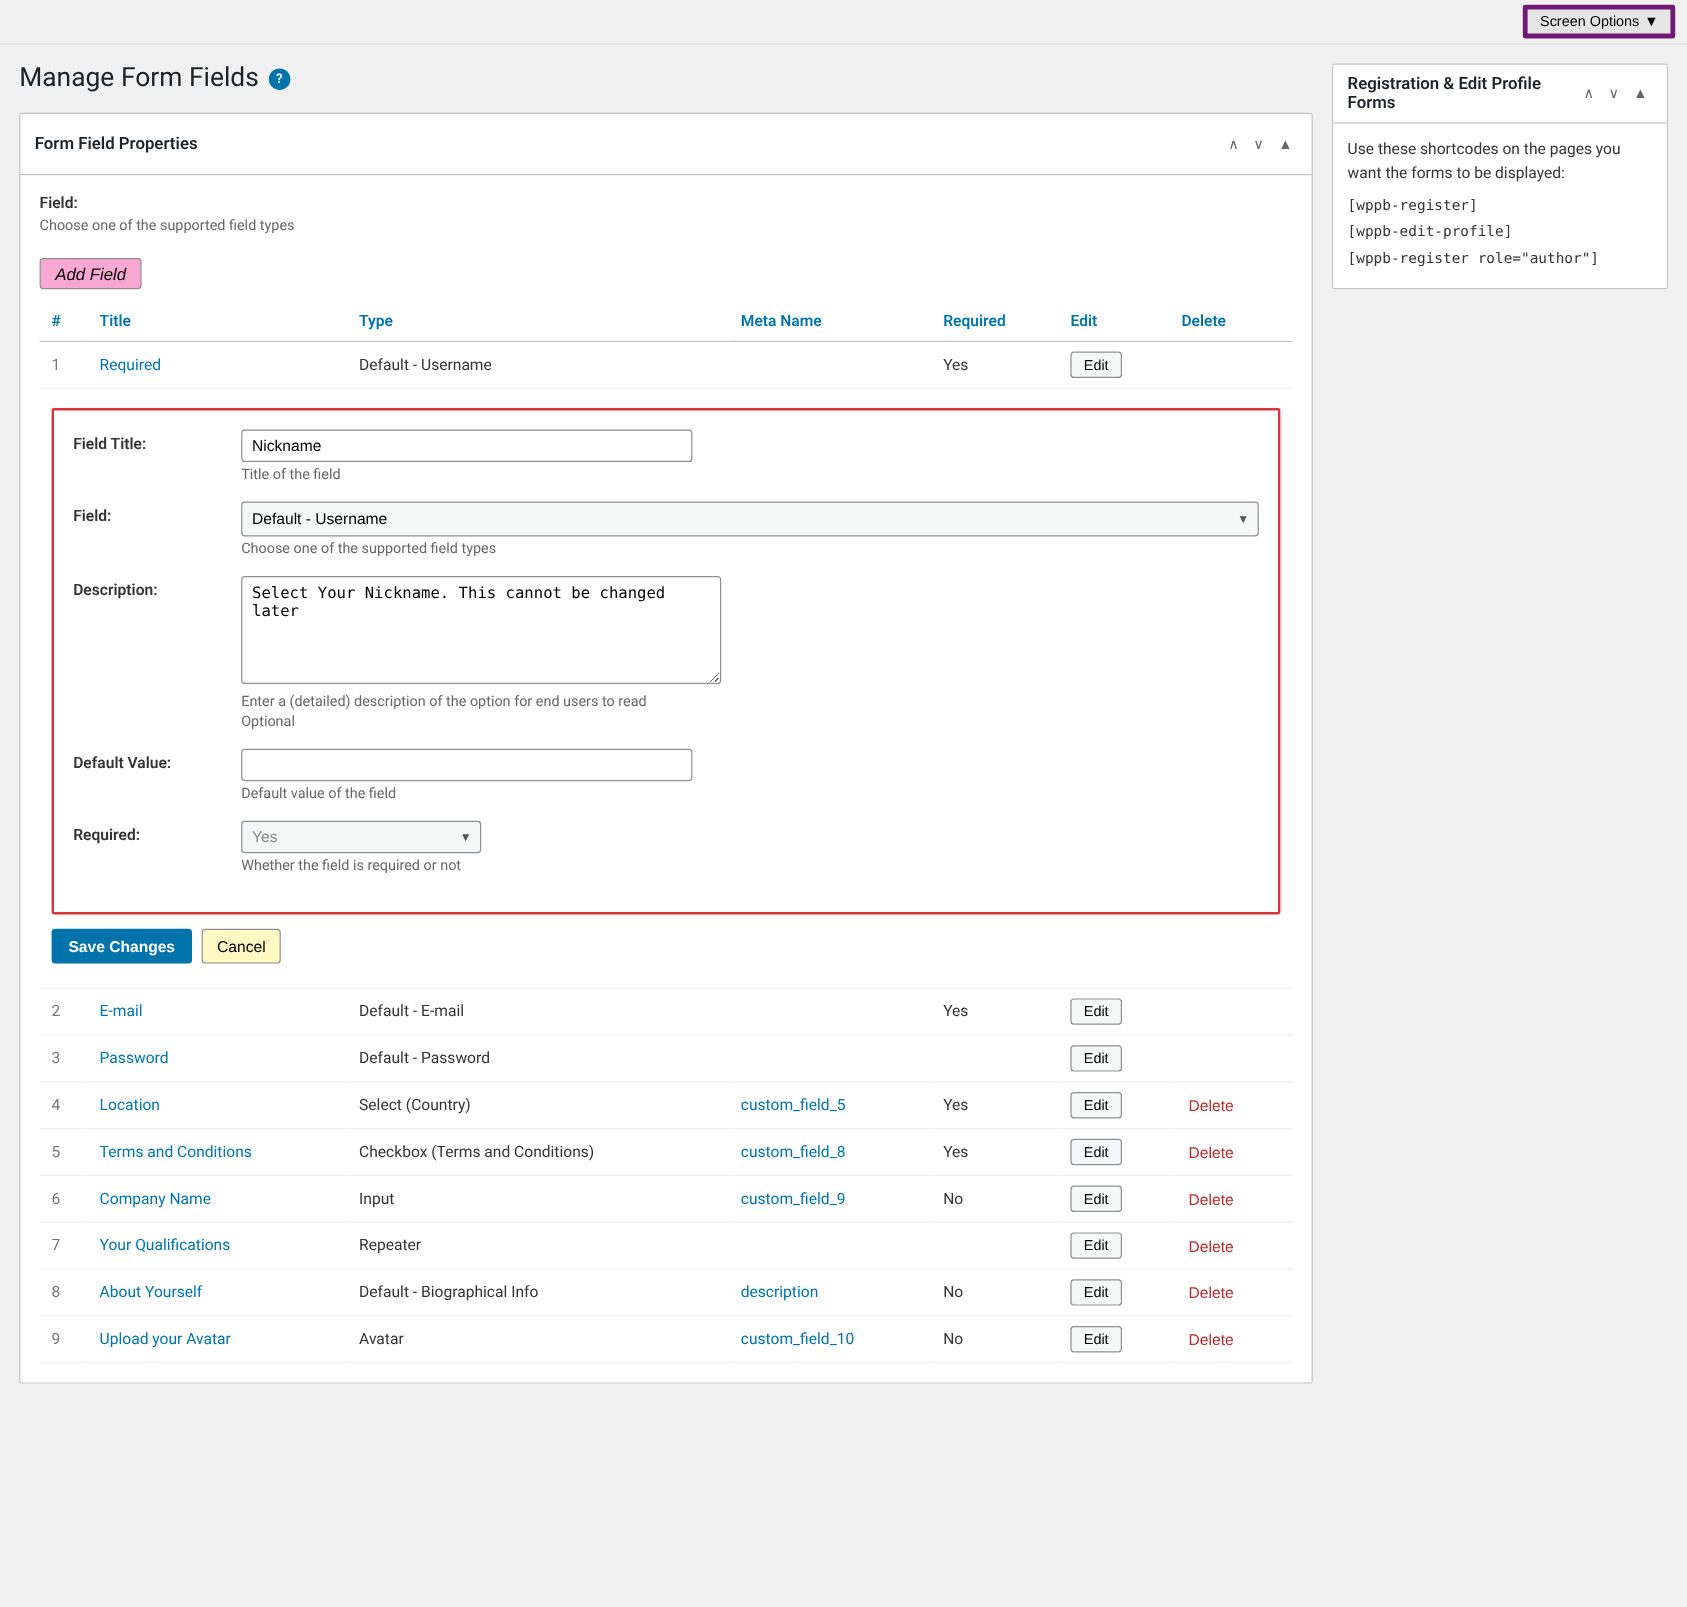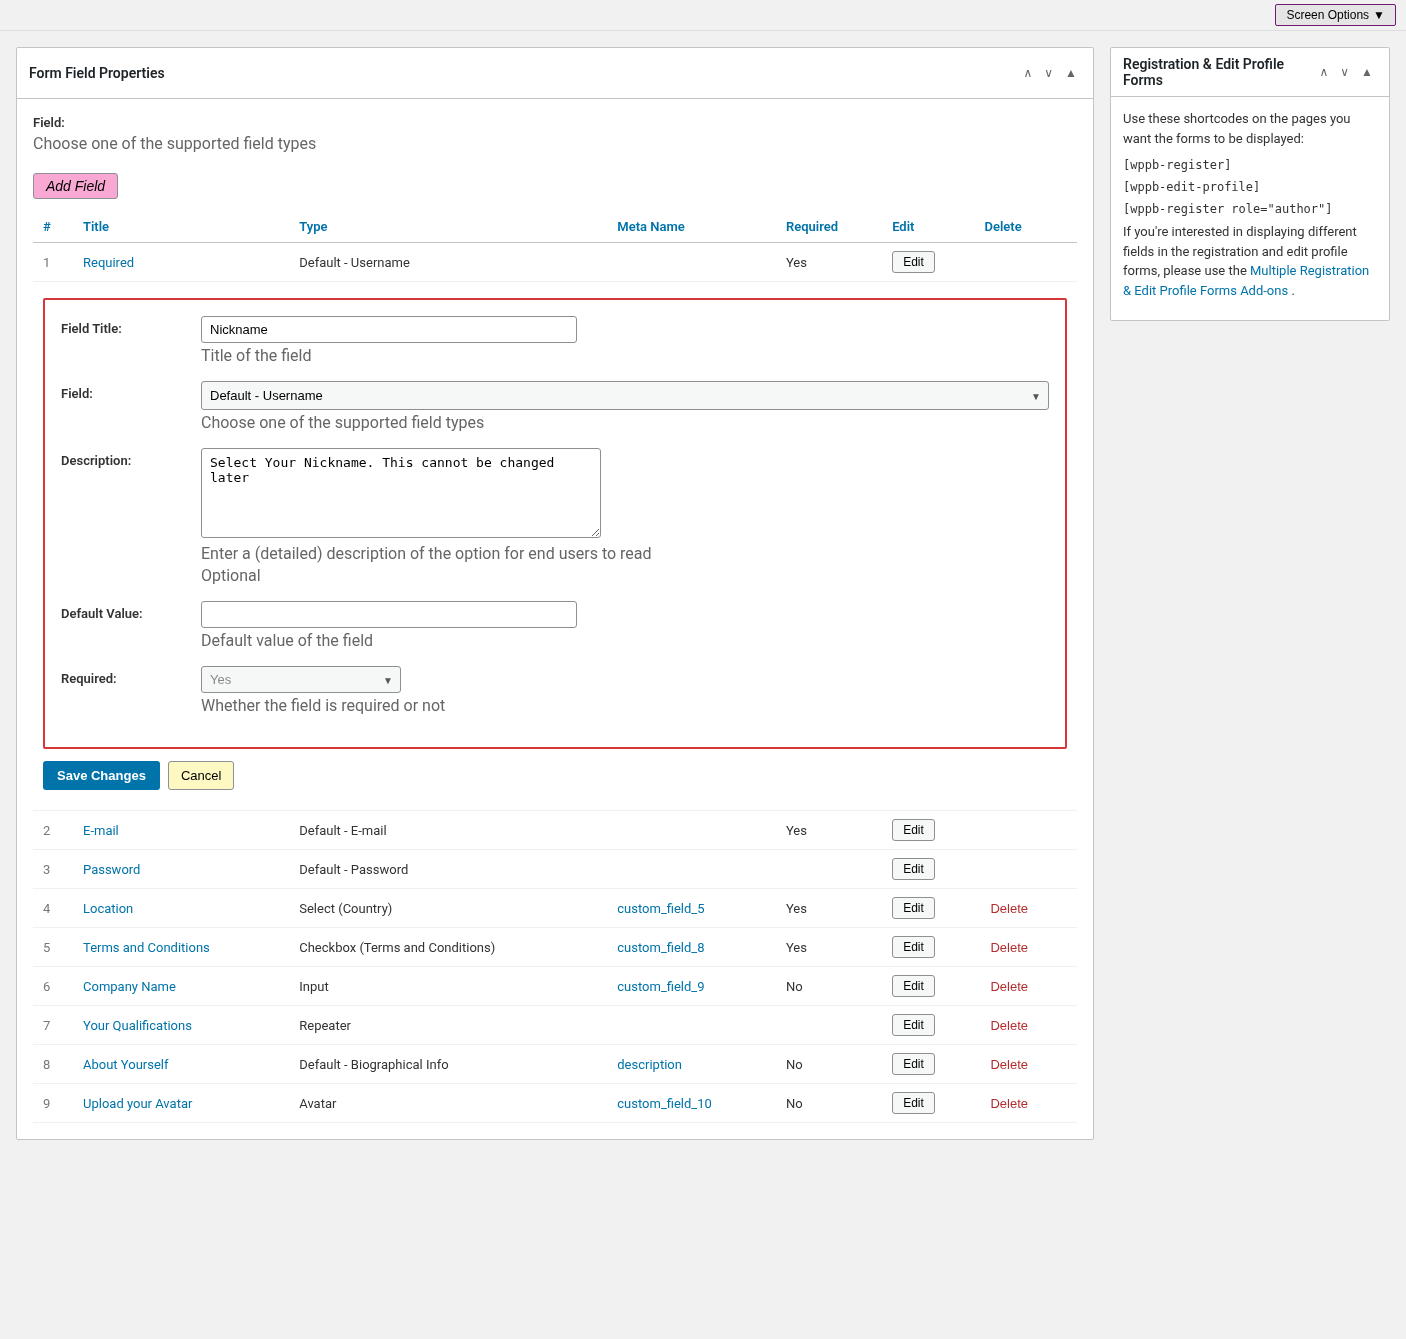--- a/index.html
+++ b/index.html
@@ -11,21 +11,21 @@
     }
     .top-bar {
       background: #f1f1f1;
       display: flex;
       justify-content: flex-end;
       padding: 4px 10px;
       border-bottom: 1px solid #ddd;
     }
     .screen-options-btn {
       background: #e5e5e5;
-      border: 1px solid #701a75;
+      border: 4px solid #701a75;
       padding: 3px 10px;
       font-size: 12px;
       cursor: pointer;
       display: flex;
       align-items: center;
       gap: 4px;
       border-radius: 2px;
     }
     .page-wrap {
       display: flex;
@@ -118,21 +118,21 @@
     .field-select-wrap::after {
       content: "▼";
       position: absolute;
       right: 8px;
       font-size: 10px;
       color: #555;
       pointer-events: none;
     }
     .hint-text {
       color: #666;
-      font-size: 16px;
+      font-size: 12px;
       margin-top: 3px;
     }
     .add-field-btn {
       background: #f9a8d4;
       border: 1px solid #8c8f94;
       border-radius: 3px;
       padding: 4px 12px;
       font-size: 14px;
       cursor: pointer;
       margin-top: 8px;
@@ -333,20 +333,24 @@
 <div class="top-bar">
   <button class="screen-options-btn">
     <span>Screen Options</span>
     <span>▼</span>
   </button>
 </div>
 
 <div class="page-wrap">
 
   <div class="main-content">
+    <h1 class="page-title">
+      <span>Manage Form Fields</span>
+      <span class="help-icon">?</span>
+    </h1>
 
     <div class="postbox">
       <div class="postbox-header">
         <span class="postbox-title">Form Field Properties</span>
         <div class="postbox-controls">
           <button class="postbox-btn">∧</button>
           <button class="postbox-btn">∨</button>
           <button class="postbox-btn">▲</button>
         </div>
       </div>
@@ -565,21 +569,16 @@
           <button class="postbox-btn">∧</button>
           <button class="postbox-btn">∨</button>
           <button class="postbox-btn">▲</button>
         </div>
       </div>
       <div class="sidebar-box-content">
         <p>Use these shortcodes on the pages you want the forms to be displayed:</p>
         <span class="shortcode">[wppb-register]</span>
         <span class="shortcode">[wppb-edit-profile]</span>
         <span class="shortcode">[wppb-register role="author"]</span>
-        <p>
-          <span>If you're interested in displaying different fields in the registration and edit profile forms, please use the </span>
-          <a href="#">Multiple Registration &amp; Edit Profile Forms Add-ons</a>
-          <span>.</span>
-        </p>
       </div>
     </div>
   </div>
 </div>
 
 </body></html>

